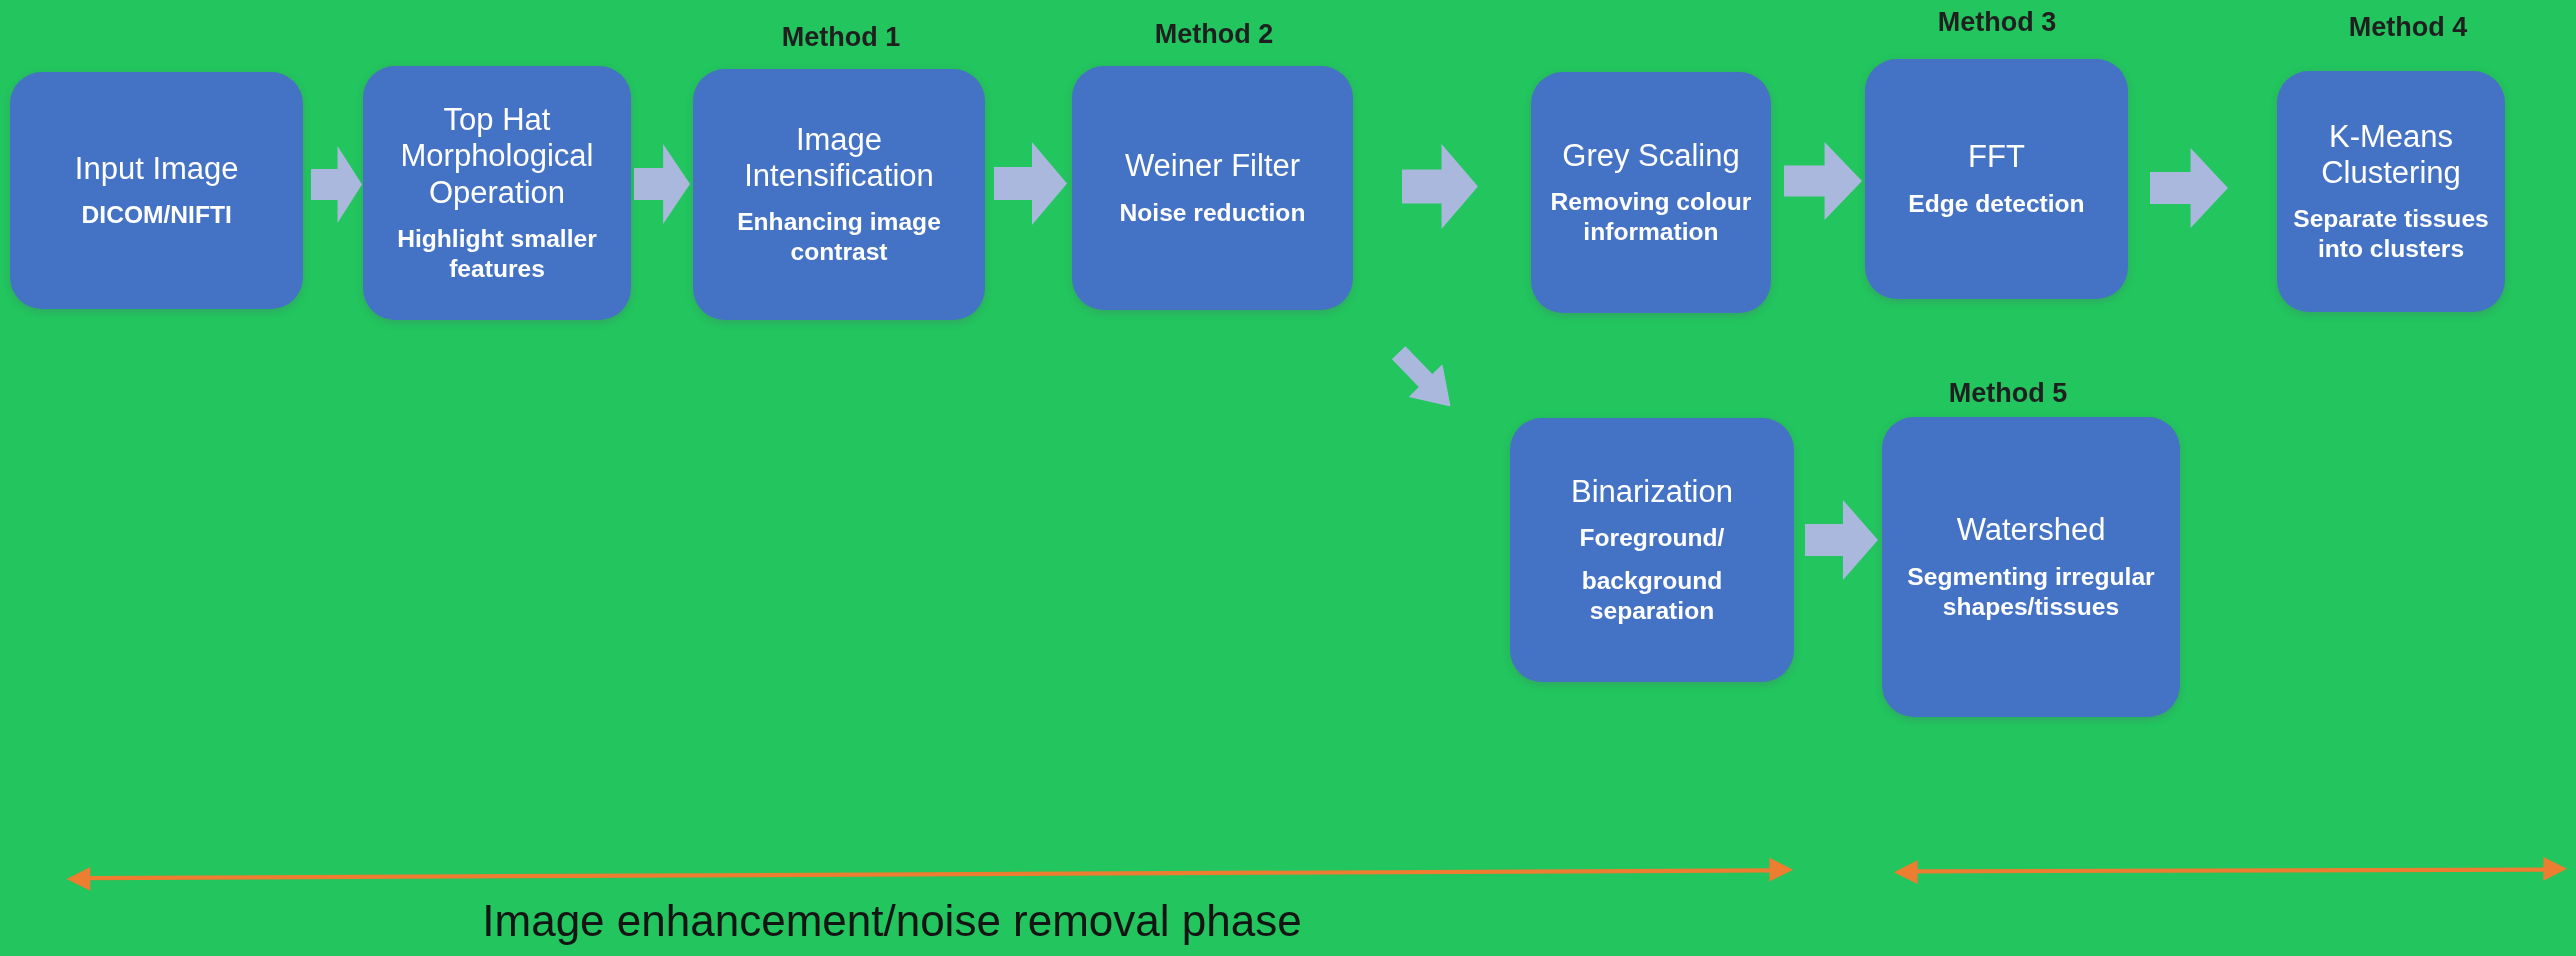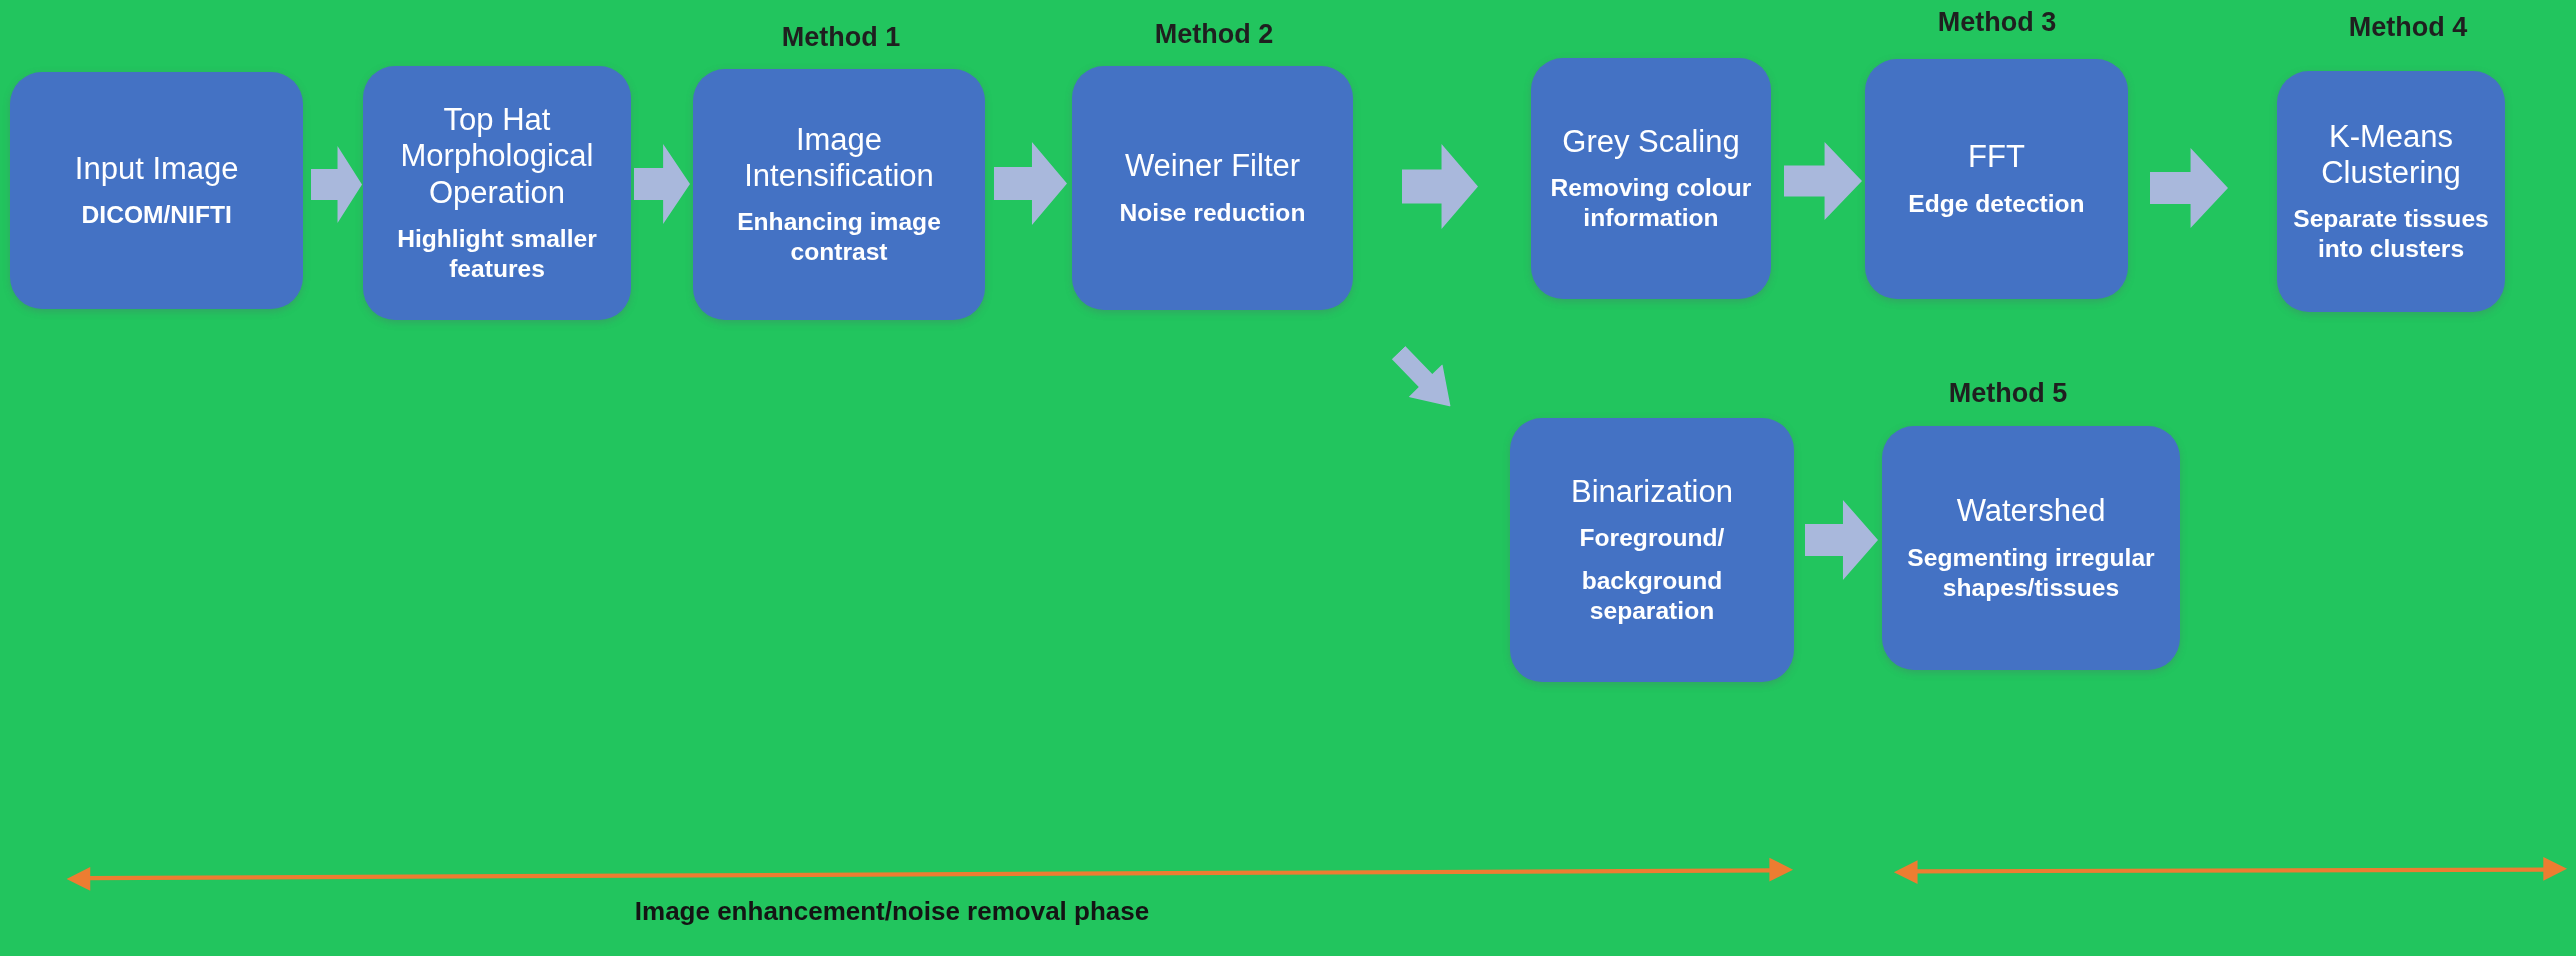--- a/index.html
+++ b/index.html
@@ -49,22 +49,22 @@
     background: var(--arrow-lavender, #A9B8DC);
     clip-path: polygon(0% 30%, 52% 30%, 52% 0%, 100% 50%, 52% 100%, 52% 70%, 0% 70%);
   }
   .flow-arrow.diag {
     transform: rotate(46deg);
     transform-origin: center center;
   }
   .phase-label {
     position: absolute;
     transform: translateX(-50%);
-    font-size: 26px;
-    font-weight: 700;
+    font-size: 44px;
+    font-weight: 400;
     color: var(--phase-text, #141414);
     white-space: nowrap;
   }
   svg.phase-arrows {
     position: absolute;
     left: 0;
     top: 0;
     pointer-events: none;
   }
   svg.phase-arrows line { stroke: var(--phase-orange, #ED7D31); stroke-width: 5; }
@@ -107,42 +107,42 @@
   <div class="node" style="left:1072px;top:66px;width:281px;height:244px">
     <div class="node-title">Weiner Filter</div>
     <div class="node-sub">Noise reduction</div>
   </div>
 
   <div class="node" style="left:693px;top:69px;width:292px;height:251px">
     <div class="node-title">Image Intensification</div>
     <div class="node-sub">Enhancing image contrast</div>
   </div>
 
-  <div class="node" style="left:1531px;top:58px;width:240px;height:241px">
+  <div class="node" style="left:1531px;top:72px;width:240px;height:241px">
     <div class="node-title">Grey Scaling</div>
     <div class="node-sub">Removing colour information</div>
   </div>
 
   <div class="node" style="left:1865px;top:59px;width:263px;height:240px">
     <div class="node-title">FFT</div>
     <div class="node-sub">Edge detection</div>
   </div>
 
   <div class="node" style="left:2277px;top:71px;width:228px;height:241px">
     <div class="node-title">K-Means Clustering</div>
     <div class="node-sub">Separate tissues into clusters</div>
   </div>
 
   <div class="node" style="left:1510px;top:418px;width:284px;height:264px">
     <div class="node-title">Binarization</div>
     <div class="node-sub">Foreground/</div>
     <div class="node-sub" style="max-width:199px">background separation</div>
   </div>
 
-  <div class="node" style="left:1882px;top:426px;width:298px;height:244px">
+  <div class="node" style="left:1882px;top:417px;width:298px;height:300px">
     <div class="node-title">Watershed</div>
     <div class="node-sub">Segmenting irregular shapes/tissues</div>
   </div>
 
   <div class="flow-arrow" style="left:311px;top:146px;width:51px;height:77px"></div>
   <div class="flow-arrow" style="left:634px;top:144px;width:56px;height:80px"></div>
   <div class="flow-arrow" style="left:994px;top:142px;width:73px;height:83px"></div>
   <div class="flow-arrow" style="left:1402px;top:144px;width:76px;height:85px"></div>
   <div class="flow-arrow" style="left:1784px;top:142px;width:78px;height:78px"></div>
   <div class="flow-arrow" style="left:2150px;top:148px;width:78px;height:80px"></div>

